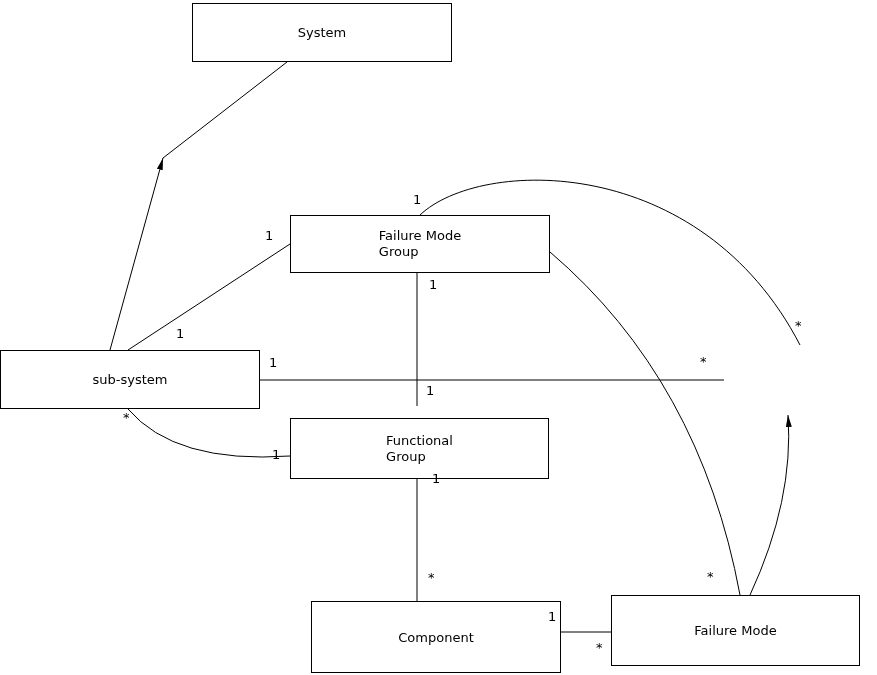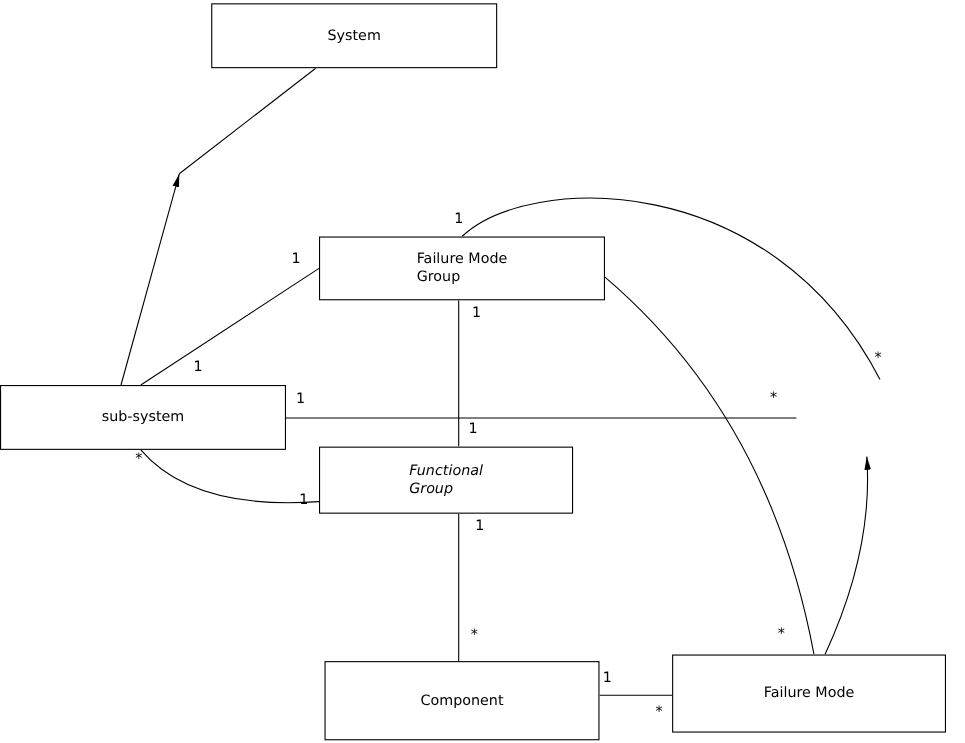--- a/index.html
+++ b/index.html
@@ -46,22 +46,22 @@
     position: absolute;
     font-size: 13px;
     line-height: 14px;
     color: #000000;
   }
   
   #node-system        { left: 192px; top: 3px;   width: 260px; height: 59px; }
   #node-fmg           { left: 290px; top: 215px; width: 260px; height: 58px; }
   #node-subsystem     { left: 0px;   top: 350px; width: 260px; height: 59px; }
   #node-derived       { left: 724px; top: 345px; width: 152px; height: 69px; }
-  #node-fg            { left: 290px; top: 406px; width: 231px; height: 61px; font-style: italic; }
-  #node-component     { left: 295px; top: 601px; width: 250px; height: 72px; }
+  #node-fg            { left: 290px; top: 418px; width: 259px; height: 61px; }
+  #node-component     { left: 311px; top: 601px; width: 250px; height: 72px; }
   #node-failure-mode  { left: 611px; top: 595px; width: 249px; height: 71px; }
 </style>
 </head>
 <body>
 
 <div id="canvas">
 
   <svg id="connector-layer" viewBox="0 0 877 675" xmlns="http://www.w3.org/2000/svg">
     <defs>
       <marker id="arrowhead" viewBox="0 0 12 10" refX="12" refY="5" markerWidth="12" markerHeight="10" orient="auto">

